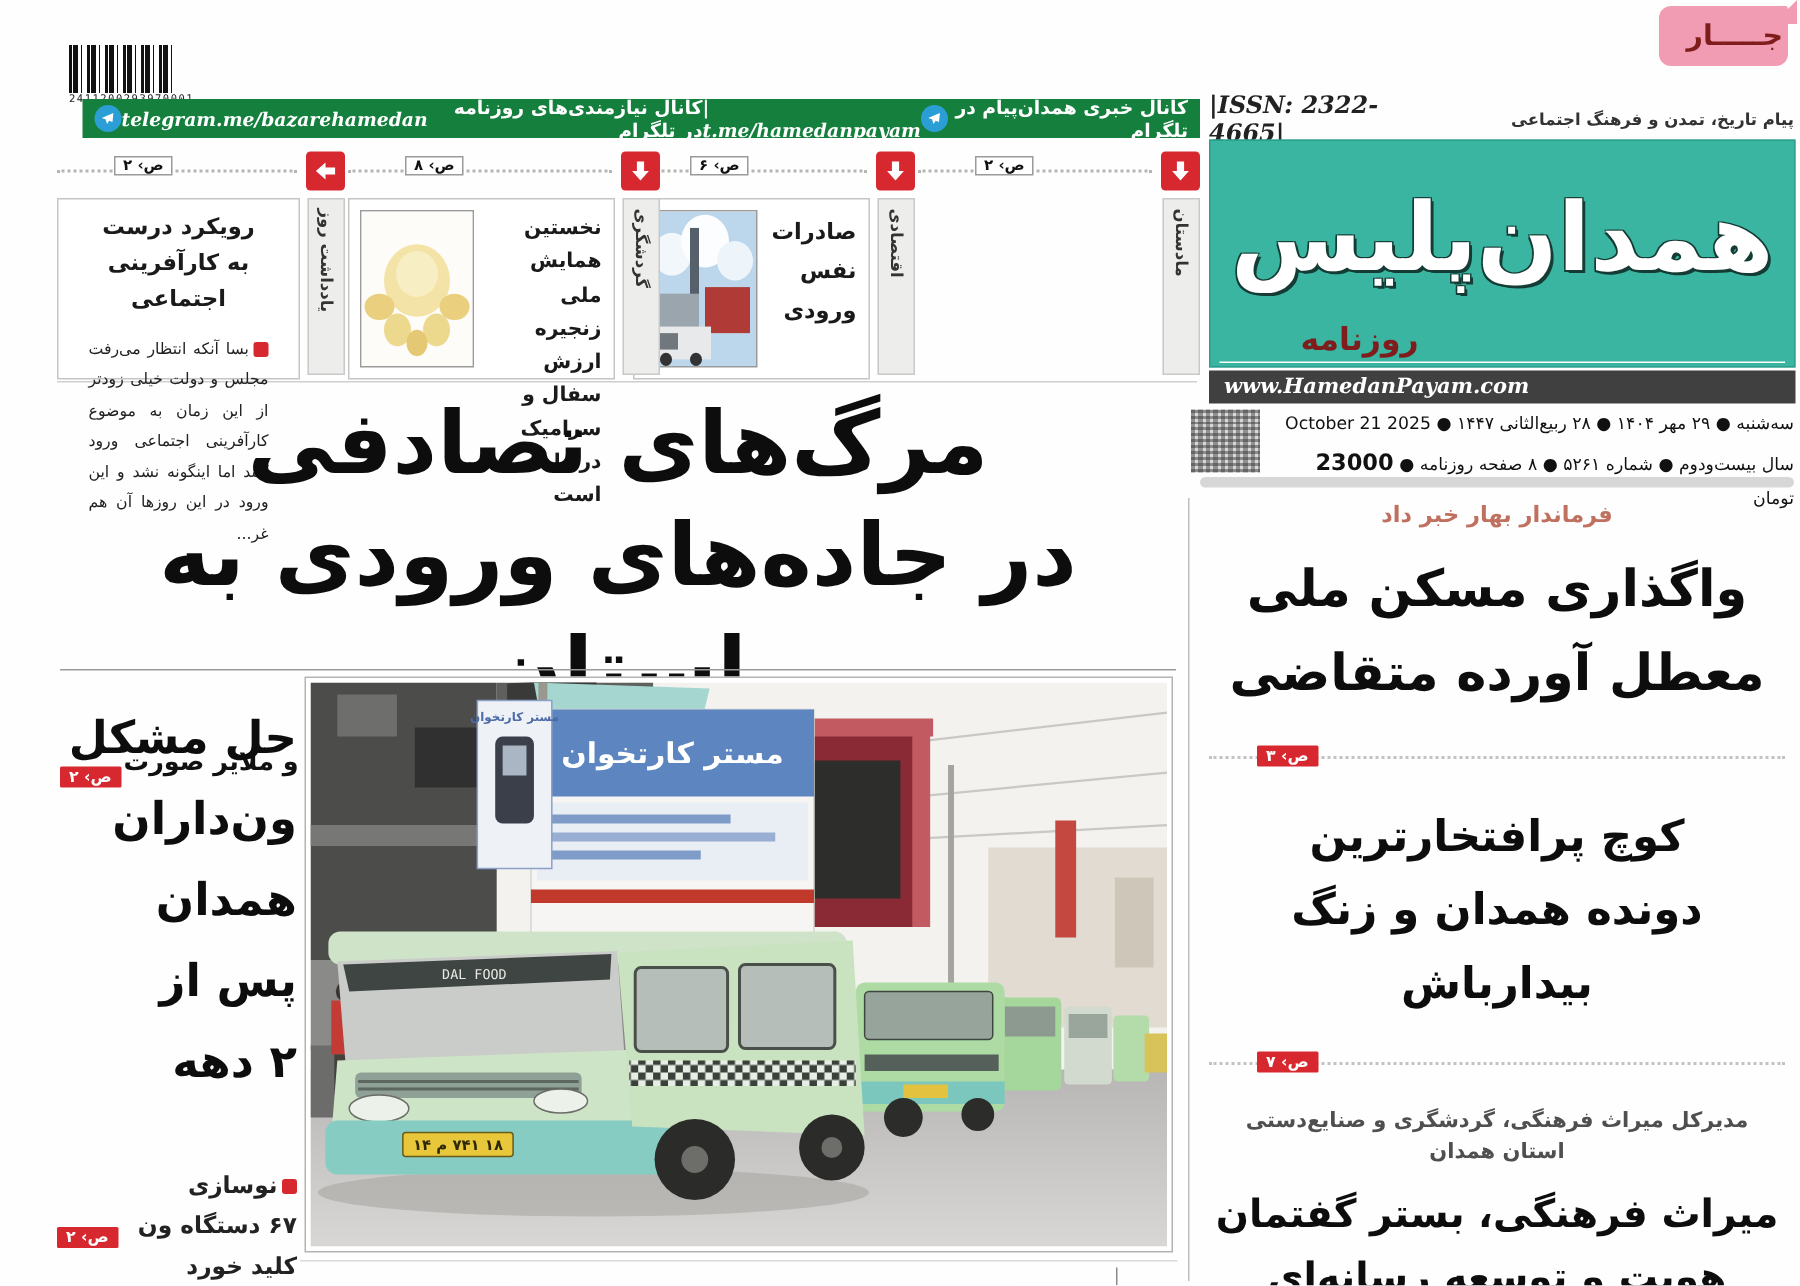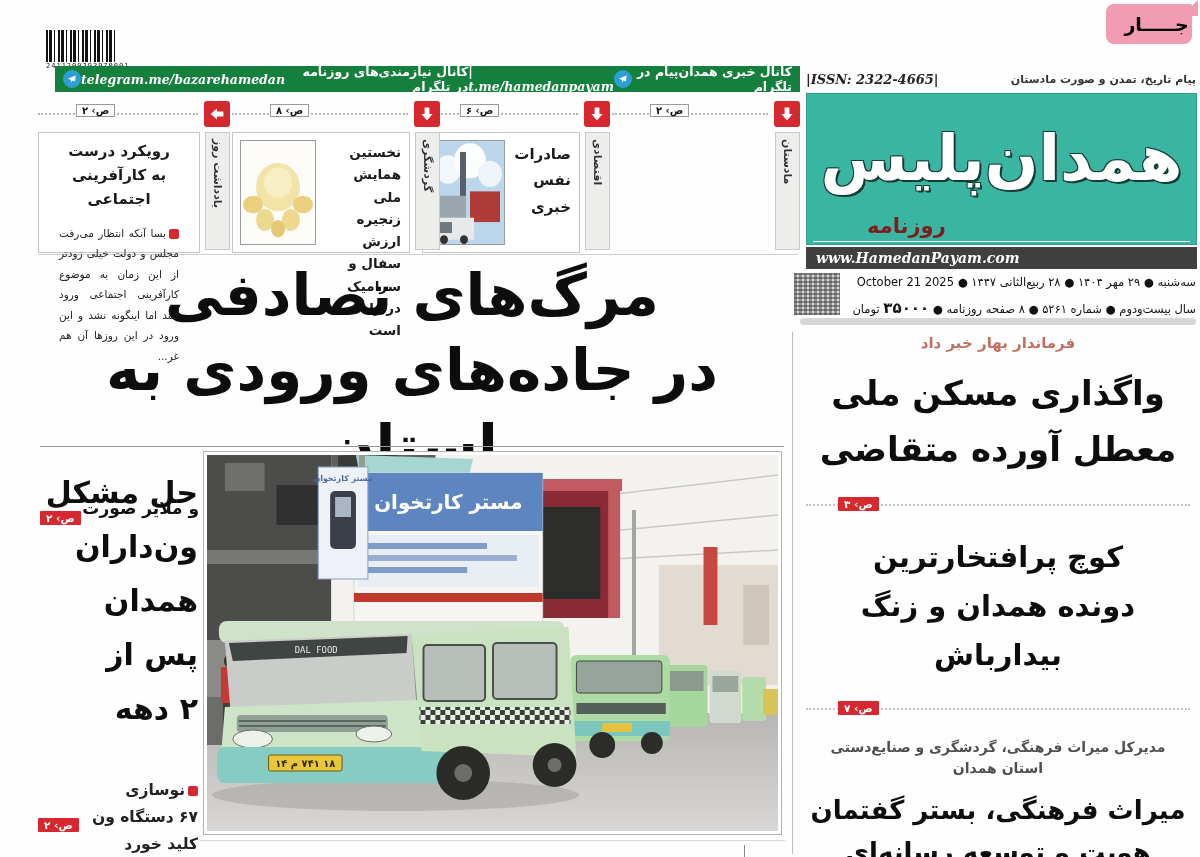--- a/index.html
+++ b/index.html
@@ -4,37 +4,37 @@
 <style>
   html,body{margin:0;padding:0;background:#ffffff;}
   .page{position:relative;width:1200px;height:857px;background:#fefefe;overflow:hidden;
         font-family:"DejaVu Sans",sans-serif;direction:rtl;color:#1a1a1a;}
 
   
   .jaar{position:absolute;left:1106px;top:4px;width:86px;height:40px;background:#f19cb2;
         border-radius:8px 2px 8px 8px;display:flex;align-items:center;justify-content:center;}
   .jaar:after{content:"";position:absolute;right:-6px;top:-4px;border-style:solid;
         border-width:0 0 16px 16px;border-color:transparent transparent #f19cb2 transparent;}
-  .jaar span{color:#000000;font-weight:bold;font-size:19px;margin-left:15px;}
+  .jaar span{color:#7f1d1d;font-weight:bold;font-size:19px;margin-left:15px;}
 
   .barcode{position:absolute;left:46px;top:30px;width:72px;height:32px;
         background:repeating-linear-gradient(90deg,#111 0 2px,#fff 2px 3px,#111 3px 6px,#fff 6px 8px,#111 8px 9px,#fff 9px 12px);}
   .barcode-num{position:absolute;left:46px;top:62px;width:72px;font-family:"DejaVu Sans Mono",monospace;
         font-size:7px;letter-spacing:1px;direction:ltr;text-align:center;color:#222;}
 
   .tgbar{position:absolute;left:55px;top:66px;width:745px;height:26px;background:#15803d;
         display:flex;direction:ltr;align-items:center;justify-content:space-between;padding:0 8px;box-sizing:border-box;}
   .tgbar .url{color:#fff;font-family:"DejaVu Serif",serif;font-style:italic;font-weight:bold;font-size:12.5px;}
   .tgbar .fa{color:#fff;font-weight:bold;font-size:12.5px;direction:rtl;}
   .tg-ic{width:18px;height:18px;border-radius:50%;background:#2b9ed6;display:inline-flex;
         align-items:center;justify-content:center;flex:0 0 auto;}
   .tg-ic svg{width:12px;height:12px;}
 
   .issn{position:absolute;left:806px;top:66px;width:150px;height:26px;display:flex;align-items:center;
-        direction:ltr;font-family:"DejaVu Serif",serif;font-style:italic;font-weight:bold;font-size:13px;color:#222;}
+        direction:ltr;font-family:"DejaVu Serif",serif;font-style:italic;font-weight:bold;font-size:16px;color:#222;}
   .tagline{position:absolute;left:990px;top:66px;width:206px;height:26px;display:flex;align-items:center;
         justify-content:flex-start;font-size:11px;font-weight:bold;color:#333;}
 
   
   .masthead{position:absolute;left:806px;top:93px;width:391px;height:152px;background:#3ab5a2;
         border:1px solid #2f9e8d;box-sizing:border-box;}
   .masthead .title{position:absolute;right:12px;left:12px;top:8px;bottom:30px;display:flex;
         align-items:center;justify-content:center;color:#fff;font-size:63px;font-weight:bold;
         text-shadow:2px 2px 0 #143b34,-1px -1px 0 #143b34,1px -1px 0 #143b34,-1px 1px 0 #143b34;}
   .masthead .sub{position:absolute;left:60px;bottom:6px;color:#7f1d1d;font-size:21px;font-weight:bold;}
@@ -130,34 +130,34 @@
     <span class="url">| t.me/hamedanpayam</span>
     <span class="tg-ic">
       <svg viewBox="0 0 20 20">
           <path d="M16 4L3 9.5l4.2 1.4L9 16l2.2-3.4L15 14z" fill="#fff"></path>
         </svg>
     </span>
     <span class="fa">کانال خبری همدان‌پیام در تلگرام</span>
   </div>
 
   <div class="issn">|ISSN: 2322-4665|</div>
-  <div class="tagline">پیام تاریخ، تمدن و صورت مادستان</div>
+  <div class="tagline">پیام تاریخ، تمدن و فرهنگ اجتماعی</div>
 
   <div class="masthead">
     <div class="title">همدان‌پلیس</div>
     <div class="sub">روزنامه</div>
     <div class="rule"></div>
   </div>
   <div class="www">www.HamedanPayam.com</div>
   <div class="qr"></div>
   <div class="dateline">
     <div>سه‌شنبه ● ۲۹ مهر ۱۴۰۴ ● ۲۸ ربیع‌الثانی ۱۴۴۷ ● 2025 October 21</div>
     <div>
       <span>سال بیست‌ودوم ● شماره ۵۲۶۱ ● ۸ صفحه روزنامه ●</span>
-      <span class="price">۳۵۰۰۰</span>
+      <span class="price">23000</span>
       <span>تومان</span>
     </div>
   </div>
   <div class="pill"></div>
 
   <div class="boxrow-rule"></div>
 
   <div class="nbox" style="left:612px;width:188px;">
     <div class="dots"></div>
     <span class="pg">۲ ‹ص</span>
@@ -178,21 +178,21 @@
       <svg viewBox="0 0 20 20">
           <path d="M7 2h6v8h4l-7 8-7-8h4z" fill="#fff"></path>
         </svg>
     </div>
     <div class="tab">
       <span>اقتصادی</span>
     </div>
     <div class="cbox">
       <div class="ttl">صادرات
 نفس
-خبری</div>
+ورودی</div>
       <div class="thumb">
         <svg viewBox="0 0 74 94" preserveAspectRatio="none">
           <rect width="74" height="94" fill="#bcd7ec"></rect>
           <circle cx="18" cy="26" r="13" fill="#f2f7fb"></circle>
           <circle cx="40" cy="18" r="16" fill="#fbfdff"></circle>
           <circle cx="60" cy="30" r="12" fill="#eef5fa"></circle>
           <rect x="30" y="10" width="6" height="52" fill="#55606a"></rect>
           <rect x="8" y="50" width="28" height="22" fill="#9aa5ad"></rect>
           <rect x="40" y="46" width="30" height="28" fill="#b03a35"></rect>
           <rect x="4" y="70" width="40" height="20" fill="#e8e9ea"></rect>

